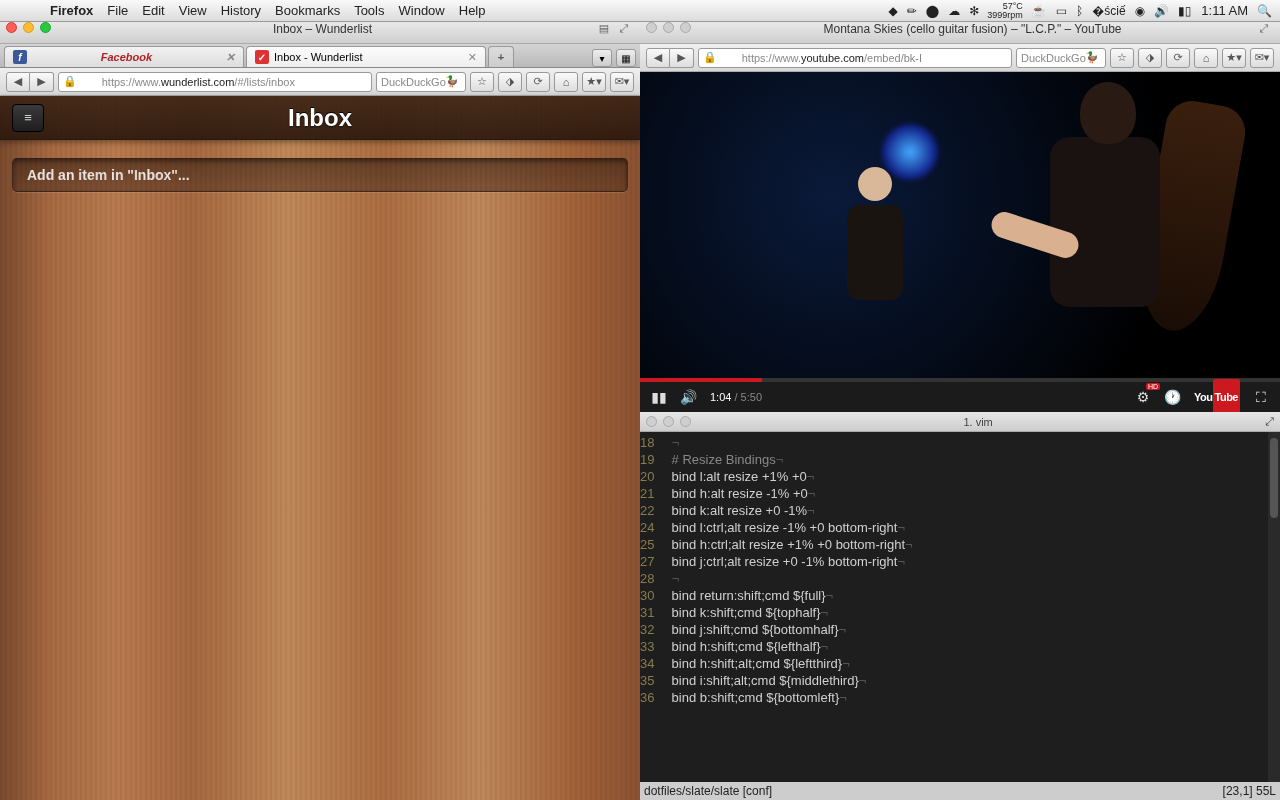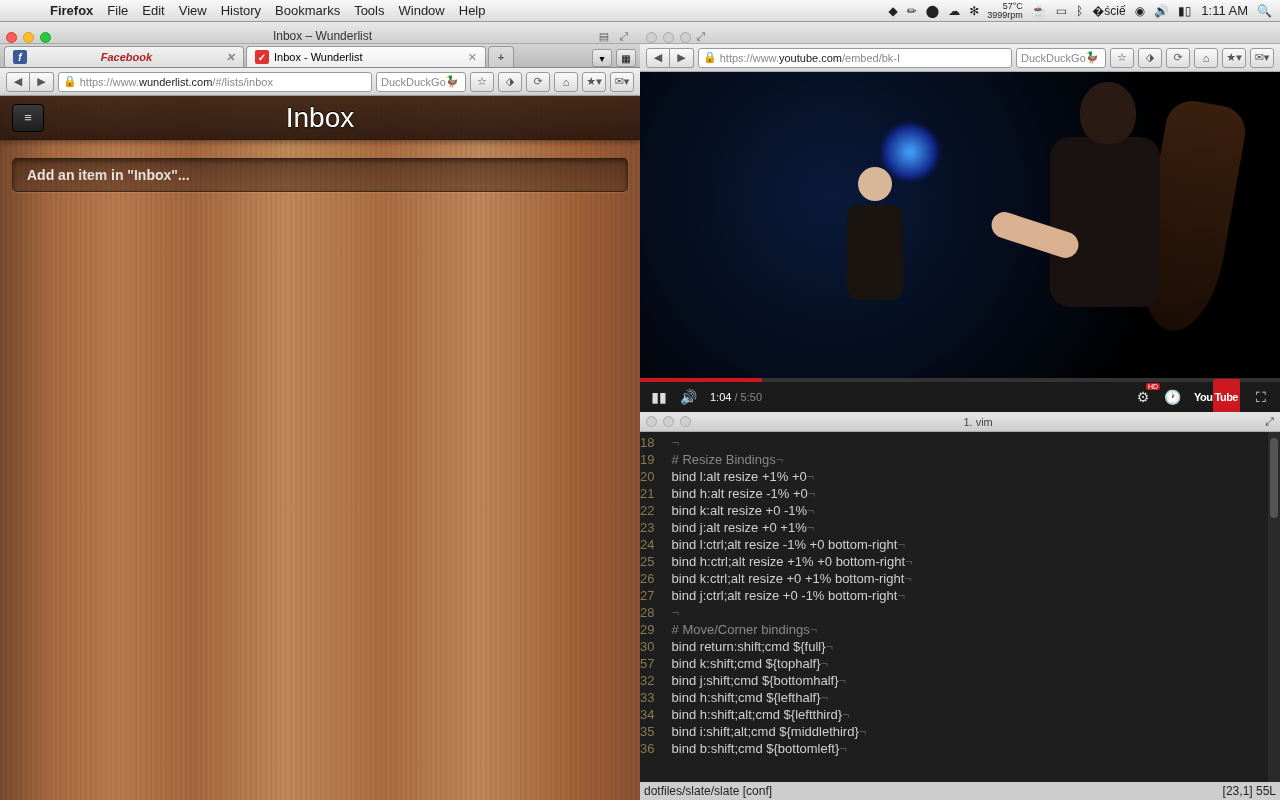--- a/index.html
+++ b/index.html
@@ -10,21 +10,21 @@
 .menubar .apple { font-size:14px; margin-right:10px; }
 .menubar .app-name { font-weight:bold; margin-right:14px;margin-left:32px; }
 .menubar .menu-item { margin-right:14px; cursor:default; }
 .menubar .spacer { flex:1; }
 .menubar .status-icon { margin-left:9px; font-size:12px; }
 .menubar .temp { font-size:9px; line-height:9px; text-align:right; margin-left:8px; }
 .menubar .clock { margin-left:10px; }
 
 
 .win-left { position:absolute; top:22px; left:0; width:640px; height:778px; background:#222; }
-.titlebar { height:22px; background:linear-gradient(#e8e8e8,#cfcfcf); border-bottom:1px solid #aaa; display:flex; align-items:flex-end; padding:0 6px; font-size:12px; color:#333; }
+.titlebar { height:22px; background:linear-gradient(#e8e8e8,#cfcfcf); border-bottom:1px solid #aaa; display:flex; align-items:flex-start; padding:0 6px; font-size:12px; color:#333; }
 .traffic { display:flex; gap:6px; }
 .traffic span { width:11px; height:11px; border-radius:50%; display:inline-block; }
 .tl-red{background:#ff5f57;border:1px solid #d43e36;} .tl-yel{background:#ffbd2e;border:1px solid #d6a019;} .tl-grn{background:#28c940;border:1px solid #1ea62f;}
 .tl-dim{background:#cfcfcf;border:1px solid #aaa;}
 .titlebar .title { flex:1; text-align:center; }
 .titlebar .wbtn{ width:20px; text-align:center; color:#666; font-size:11px; }
 
 .tabbar { height:24px; background:linear-gradient(#d4d4d4,#bababa); border-bottom:1px solid #888; display:flex; align-items:flex-end; padding:0 4px; gap:2px; }
 .tab { height:21px; background:linear-gradient(#f2f2f2,#ddd); border:1px solid #999; border-bottom:none; border-radius:4px 4px 0 0; display:flex; align-items:center; padding:0 8px; font-size:11px; gap:5px; min-width:0; }
 .tab.fb { width:240px; color:#b02222; font-weight:bold; font-style:italic; }
@@ -34,29 +34,29 @@
 .tab .close { margin-left:auto; color:#888; font-size:11px; }
 .tab.add { width:26px; justify-content:center; color:#555; font-weight:bold; background:linear-gradient(#ddd,#ccc);}
 .tabbar .rbtns { margin-left:auto; display:flex; gap:4px; }
 .tabbar .rbtn { width:20px; height:18px; background:linear-gradient(#eee,#ccc); border:1px solid #999; border-radius:3px; font-size:10px; display:flex; align-items:center; justify-content:center; }
 
 .navbar { height:28px; background:linear-gradient(#efefef,#d8d8d8); border-bottom:1px solid #aaa; display:flex; align-items:center; padding:0 6px; gap:4px; font-size:11px; }
 .navbtn { width:24px; height:20px; background:linear-gradient(#fafafa,#ddd); border:1px solid #999; border-radius:3px; display:flex; align-items:center; justify-content:center; color:#555; font-size:11px;}
 .navgrp { display:flex; }
 .navgrp .navbtn:first-child{border-radius:3px 0 0 3px;} .navgrp .navbtn:last-child{border-radius:0 3px 3px 0; border-left:none;}
 .urlbar { flex:1; height:20px; background:#fff; border:1px solid #999; border-radius:3px; display:flex; align-items:center; padding:0 4px; gap:3px; min-width:0; overflow:hidden; }
-.urlbar .lock{color:#4a8;} .urlbar .url{white-space:nowrap; color:#888;} .urlbar .url b{color:#222; font-weight:normal;}
+.urlbar .lock{color:#4a8;} .urlbar .url{white-space:nowrap; color:#888;margin-left:22px;} .urlbar .url b{color:#222; font-weight:normal;}
 .searchbox { width:90px; height:20px; background:#fff; border:1px solid #999; border-radius:3px; display:flex; align-items:center; padding:0 4px; font-size:11px; color:#888;}
 
 
 .wunderlist { position:absolute; top:96px; left:0; width:640px; height:704px; background:linear-gradient(90deg,#7a4a2e 0%,#a76a42 8%,#b87a4e 18%,#a66840 30%,#c08858 45%,#ab6d41 60%,#bf875a 75%,#a26238 90%,#8a5232 100%); }
 .wunderlist::before{content:"";position:absolute;inset:0;background:repeating-linear-gradient(90deg,rgba(0,0,0,0.05) 0 2px,transparent 2px 5px);}
 .wl-header { height:44px; background:linear-gradient(rgba(60,35,20,0.9),rgba(40,22,12,0.9)); border-bottom:1px solid rgba(0,0,0,0.4); display:flex; align-items:center; justify-content:center; position:relative; box-shadow:0 2px 6px rgba(0,0,0,0.4);}
 .wl-menu { position:absolute; left:12px; width:32px; height:28px; background:linear-gradient(#3a3a3a,#1e1e1e); border:1px solid #000; border-radius:4px; display:flex; align-items:center; justify-content:center; color:#ccc; font-size:13px;}
-.wl-title { color:#fff; font-size:28px; font-weight:normal; text-shadow:0 -1px 0 #000,0 1px 2px rgba(0,0,0,0.6);}
+.wl-title { color:#fff; font-size:24px; font-weight:bold; text-shadow:0 -1px 0 #000,0 1px 2px rgba(0,0,0,0.6);}
 .wl-input { margin:18px 12px; height:34px; background:linear-gradient(rgba(70,42,26,0.7),rgba(90,55,35,0.6)); border:1px solid rgba(0,0,0,0.35); border-top-color:rgba(0,0,0,0.55); border-radius:5px; display:flex; align-items:center; padding:0 14px; color:rgba(255,255,255,0.85); font-size:14px; font-weight:bold; box-shadow:inset 0 2px 5px rgba(0,0,0,0.45),0 1px 0 rgba(255,255,255,0.12);}
 
 
 .win-right-top { position:absolute; top:22px; left:640px; width:640px; height:390px; background:#000; }
 .yt-navbar { height:28px; }
 .yt-video { position:absolute; top:50px; left:0; right:0; bottom:30px; background:radial-gradient(circle at 30% 40%,#0a1a3a,#000 70%); overflow:hidden;}
 .yt-stage { position:absolute; inset:0; }
 
 .fig1 { position:absolute; left:190px; top:95px; width:90px; height:160px; }
 .fig1 .head{width:34px;height:34px;background:#d8b898;border-radius:50%;margin:0 auto;}
@@ -180,20 +180,21 @@
   <div class="wl-input">Add an item in "Inbox"...</div>
 </div>
 
 <div class="win-right-top">
   <div class="titlebar">
     <div class="traffic">
       <span class="tl-dim"></span>
       <span class="tl-dim"></span>
       <span class="tl-dim"></span>
     </div>
+    <div class="title">Montana Skies (cello guitar fusion) – "L.C.P." – YouTube</div>
     <div class="wbtn">⤢</div>
   </div>
   <div class="navbar yt-navbar">
     <div class="navgrp">
       <div class="navbtn">◀</div>
       <div class="navbtn">▶</div>
     </div>
     <div class="urlbar" style="flex:1;">
       <span class="lock">🔒</span>
       <span class="url"><span>https://www.</span><b>youtube.com</b><span>/embed/bk-I</span></span>
@@ -245,29 +246,26 @@
     </div>
     <div class="title">1. vim</div>
     <div class="wbtn">⤢</div>
   </div>
   <div class="term-body" id="term-body">
       <div class="term-line"><span class="ln">18</span><span class="code"><span> </span><span class="eol">¬</span></span></div>
       <div class="term-line"><span class="ln">19</span><span class="code"><span class="cm"> # Resize Bindings</span><span class="eol">¬</span></span></div>
       <div class="term-line"><span class="ln">20</span><span class="code"><span> bind l:alt resize +1% +0</span><span class="eol">¬</span></span></div>
       <div class="term-line"><span class="ln">21</span><span class="code"><span> bind h:alt resize -1% +0</span><span class="eol">¬</span></span></div>
       <div class="term-line"><span class="ln">22</span><span class="code"><span> bind k:alt resize +0 -1%</span><span class="eol">¬</span></span></div>
-      <div class="term-line"><span class="ln">23</span><span class="code"><span> bind j:alt resize +0 +1%</span><span class="eol">¬</span></span></div>
       <div class="term-line"><span class="ln">24</span><span class="code"><span> bind l:ctrl;alt resize -1% +0 bottom-right</span><span class="eol">¬</span></span></div>
       <div class="term-line"><span class="ln">25</span><span class="code"><span> bind h:ctrl;alt resize +1% +0 bottom-right</span><span class="eol">¬</span></span></div>
-      <div class="term-line"><span class="ln">26</span><span class="code"><span> bind k:ctrl;alt resize +0 +1% bottom-right</span><span class="eol">¬</span></span></div>
       <div class="term-line"><span class="ln">27</span><span class="code"><span> bind j:ctrl;alt resize +0 -1% bottom-right</span><span class="eol">¬</span></span></div>
       <div class="term-line"><span class="ln">28</span><span class="code"><span> </span><span class="eol">¬</span></span></div>
-      <div class="term-line"><span class="ln">29</span><span class="code"><span class="cm"> # Move/Corner bindings</span><span class="eol">¬</span></span></div>
       <div class="term-line"><span class="ln">30</span><span class="code"><span> bind return:shift;cmd ${full}</span><span class="eol">¬</span></span></div>
-      <div class="term-line"><span class="ln">57</span><span class="code"><span> bind k:shift;cmd ${tophalf}</span><span class="eol">¬</span></span></div>
+      <div class="term-line"><span class="ln">31</span><span class="code"><span> bind k:shift;cmd ${tophalf}</span><span class="eol">¬</span></span></div>
       <div class="term-line"><span class="ln">32</span><span class="code"><span> bind j:shift;cmd ${bottomhalf}</span><span class="eol">¬</span></span></div>
       <div class="term-line"><span class="ln">33</span><span class="code"><span> bind h:shift;cmd ${lefthalf}</span><span class="eol">¬</span></span></div>
       <div class="term-line"><span class="ln">34</span><span class="code"><span> bind h:shift;alt;cmd ${leftthird}</span><span class="eol">¬</span></span></div>
       <div class="term-line"><span class="ln">35</span><span class="code"><span> bind i:shift;alt;cmd ${middlethird}</span><span class="eol">¬</span></span></div>
       <div class="term-line"><span class="ln">36</span><span class="code"><span> bind b:shift;cmd ${bottomleft}</span><span class="eol">¬</span></span></div>
     </div>
   <div class="term-scroll">
       <div class="thumb"></div>
     </div>
   <div class="term-status">

